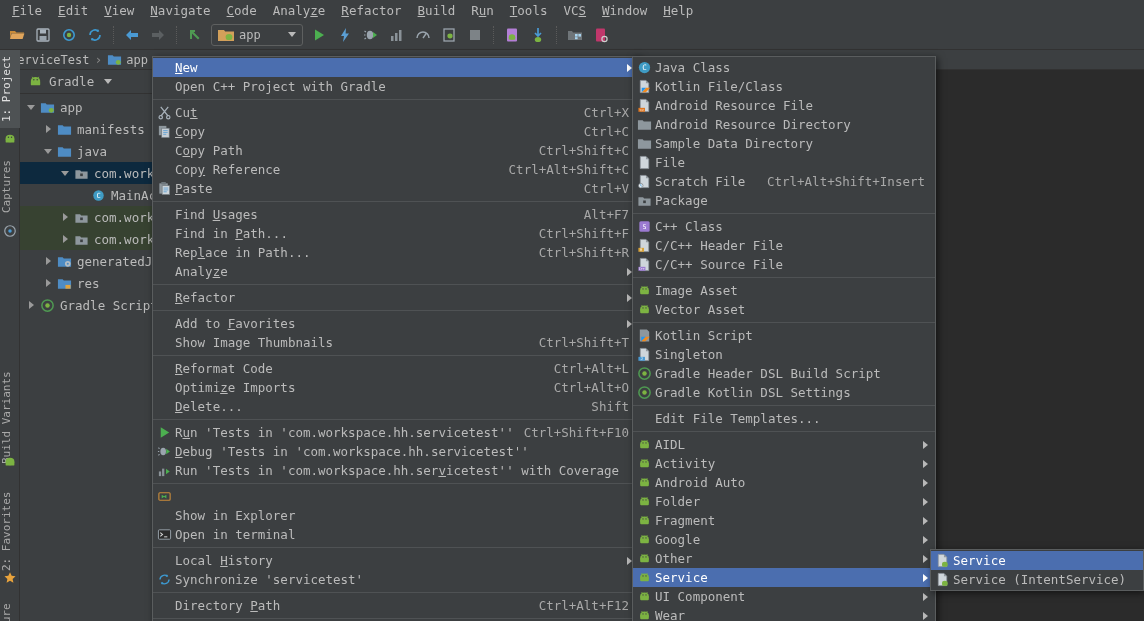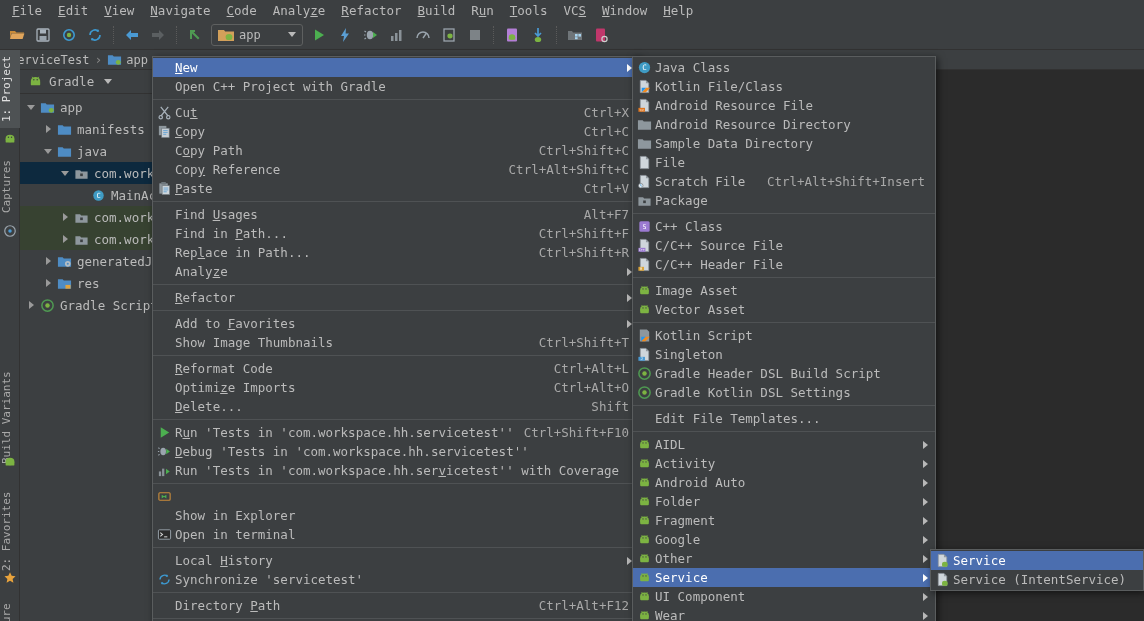--- a/index.html
+++ b/index.html
@@ -713,36 +713,36 @@
             <text x="8" y="11" font-size="7" fill="#fff" text-anchor="middle" font-family="DejaVu Sans Mono">S</text>
           </svg>
         </div>
         <div class="label">C++ Class</div>
       </div>
       <div class="row">
         <div class="gutter">
           <svg width="15" height="15" viewBox="0 0 16 16">
             <path d="M3.5 1.5h6l3 3v10h-9z" fill="#cfd6db" stroke="#8f979d" stroke-width=".8"></path>
             <path d="M9.5 1.5v3h3z" fill="#8f979d"></path>
+            <rect x="1.5" y="10.5" width="6" height="4.2" fill="#d8a33a"></rect>
+            <text x="4.5" y="14" font-size="4" fill="#fff" text-anchor="middle" font-family="DejaVu Sans Mono">H</text>
+          </svg>
+        </div>
+        <div class="label">C/C++ Header File</div>
+      </div>
+      <div class="row">
+        <div class="gutter">
+          <svg width="15" height="15" viewBox="0 0 16 16">
+            <path d="M3.5 1.5h6l3 3v10h-9z" fill="#cfd6db" stroke="#8f979d" stroke-width=".8"></path>
+            <path d="M9.5 1.5v3h3z" fill="#8f979d"></path>
             <rect x="1.5" y="10.5" width="7.5" height="4.2" fill="#9b7ad1"></rect>
             <text x="5.2" y="13.9" font-size="3.6" fill="#fff" text-anchor="middle" font-family="DejaVu Sans Mono">C++</text>
           </svg>
         </div>
         <div class="label">C/C++ Source File</div>
-      </div>
-      <div class="row">
-        <div class="gutter">
-          <svg width="15" height="15" viewBox="0 0 16 16">
-            <path d="M3.5 1.5h6l3 3v10h-9z" fill="#cfd6db" stroke="#8f979d" stroke-width=".8"></path>
-            <path d="M9.5 1.5v3h3z" fill="#8f979d"></path>
-            <rect x="1.5" y="10.5" width="6" height="4.2" fill="#d8a33a"></rect>
-            <text x="4.5" y="14" font-size="4" fill="#fff" text-anchor="middle" font-family="DejaVu Sans Mono">H</text>
-          </svg>
-        </div>
-        <div class="label">C/C++ Header File</div>
       </div>
       <div class="sep"></div>
       <div class="row">
         <div class="gutter">
           <svg width="15" height="15" viewBox="0 0 16 16">
             <ellipse cx="8" cy="7.6" rx="4.6" ry="3.9" fill="#7cb342"></ellipse>
             <rect x="3.4" y="7.6" width="9.2" height="4.3" rx="1" fill="#7cb342"></rect>
             <circle cx="6.4" cy="6.3" r=".7" fill="#3c3f41"></circle>
             <circle cx="9.6" cy="6.3" r=".7" fill="#3c3f41"></circle>
             <path d="M5 3.3l.9 1.5M11 3.3l-.9 1.5" stroke="#7cb342" stroke-width=".9"></path>

